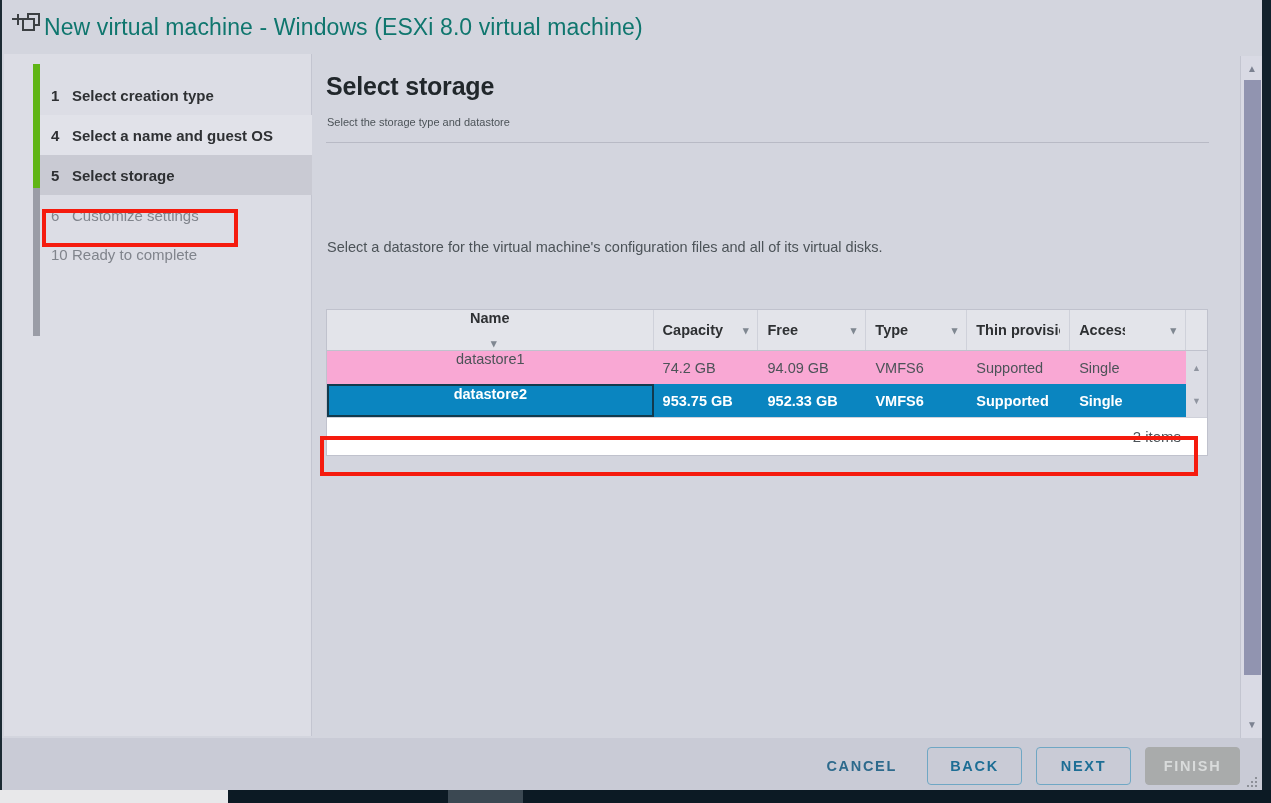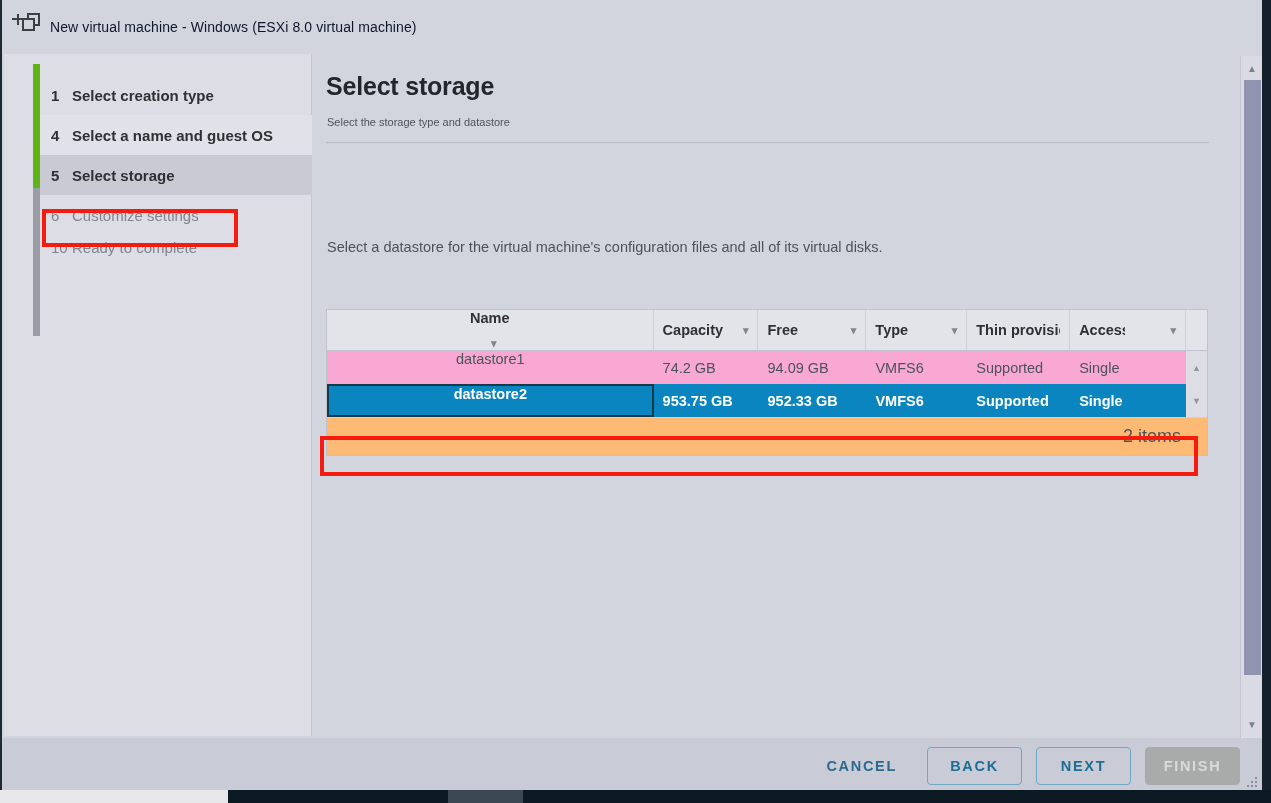--- a/index.html
+++ b/index.html
@@ -53,22 +53,22 @@
   }
   #new-vm-icon {
     width: 34px; height: 34px; position: relative; flex: none;
     margin-top: -4px;
   }
   #new-vm-icon .plus-h { position:absolute; left:2px; top:10px; width:11px; height:2px; background:#3c4043; }
   #new-vm-icon .plus-v { position:absolute; left:6.5px; top:5.5px; width:2px; height:11px; background:#3c4043; }
   #new-vm-icon .sq-back { position:absolute; left:17px; top:5px; width:13px; height:13px; border:2px solid #3c4043; background:#d3d5de; }
   #new-vm-icon .sq-front { position:absolute; left:12px; top:10px; width:13px; height:13px; border:2px solid #3c4043; background:#d3d5de; }
   #window-title-text {
-    font-size: 14px; color: #0f172a; letter-spacing: .1px;
-    margin-left: 6px; white-space: nowrap;
+    font-size: 23px; color: #0f766e; letter-spacing: .1px;
+    white-space: nowrap;
   }
 
   
   #window-body {
     position: absolute; left: 0; top: 54px; width: 1262px; height: 684px;
     background: #d3d5de;
   }
 
   
   #wizard-sidebar {
@@ -92,21 +92,21 @@
   .wizard-step .step-num { width: 32px; text-align: left; padding-left: 11px; flex: none; }
   .wizard-step .step-label { white-space: nowrap; }
   .wizard-step.done { font-weight: bold; color: #2e3033; }
   .wizard-step.hovered { background: #e1e2e9; font-weight: bold; }
   .wizard-step.current { background: #c9cad3; font-weight: bold; }
   .wizard-step.pending { color: #80848c; }
   #step-1 { top: 21px; }
   #step-4 { top: 61px; }
   #step-5 { top: 101px; }
   #step-6 { top: 141px; }
-  #step-10 { top: 173px; }
+  #step-10 { top: 180px; }
 
   
   #sidebar-step-highlight {
     position: absolute; left: 38px; top: 155px;
     width: 196px; height: 38px;
     border: 4px solid #f51b0e; z-index: 30; pointer-events: none;
   }
 
   
   #content-pane {
@@ -186,22 +186,22 @@
     border: 2px solid #123a4d; background: #0a85c0;
   }
   .td.col-scroll { padding: 0; }
 
   #table-scroll-up, #table-scroll-down {
     width: 21px; height: 33px; display: flex; align-items: center; justify-content: center;
     background: #dcdde5; color: #9095a0; font-size: 9px;
   }
   #table-footer {
     height: 38px; display: flex; align-items: center; justify-content: flex-end;
-    padding-right: 26px; font-size: 18px; color: #4c5358;
-    background: #fdba74; border-top: 1px solid #cfd1da;
+    padding-right: 26px; font-size: 15px; color: #4c5358;
+    background: #ffffff; border-top: 1px solid #cfd1da;
   }
 
   
   #selected-row-highlight {
     position: absolute; left: 7px; top: 382px;
     width: 878px; height: 40px;
     border: 4px solid #f51b0e; z-index: 30; pointer-events: none;
   }
 
   

